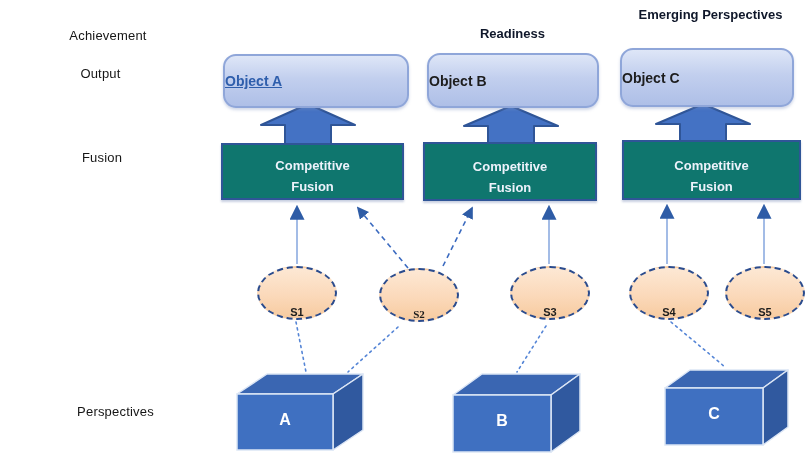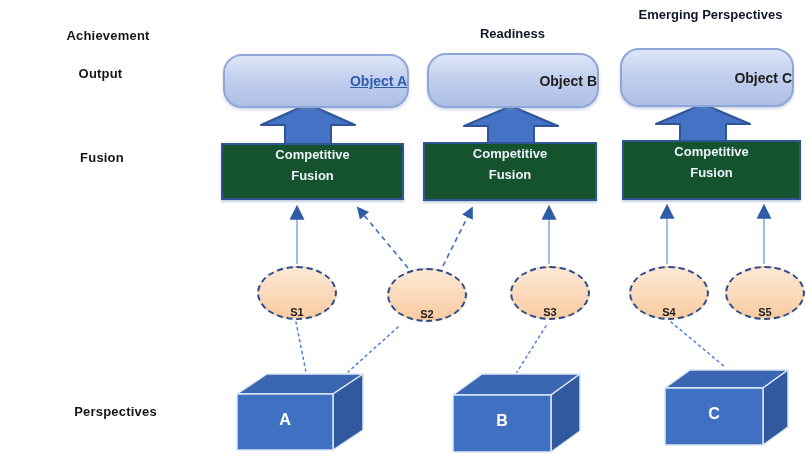--- a/index.html
+++ b/index.html
@@ -4,37 +4,37 @@
 <style>
   html,body{margin:0;padding:0;background:#fff;}
   .canvas{
     position:relative;width:806px;height:454px;background:#ffffff;overflow:hidden;
     font-family:"Liberation Sans",sans-serif;
   }
   .layer{position:absolute;left:0;top:0;width:806px;height:454px;}
   svg.layer{z-index:1;}
   .row-label{
     position:absolute;z-index:2;text-align:center;
-    font-size:13px;font-weight:700;color:#161616;letter-spacing:.2px;
+    font-size:13px;font-weight:400;color:#161616;letter-spacing:.2px;
   }
   .col-header{
     position:absolute;z-index:2;text-align:center;
     font-size:13px;font-weight:700;color:#0f172a;line-height:1.45;
   }
   .obj-box{
-    position:absolute;z-index:2;border:2px solid #8FA6D9;border-radius:19px;
+    position:absolute;z-index:2;border:2px solid #8FA6D9;border-radius:13px;
     background:linear-gradient(180deg,#DEE6F7 0%,#C2CFEE 45%,#AEBFE7 100%);
-    display:flex;align-items:center;justify-content:flex-end;
+    display:flex;align-items:center;justify-content:flex-start;
     box-shadow:0 2px 3px rgba(120,140,190,.35);
   }
   .obj-label{font-size:14px;font-weight:700;color:#1d1d1d;}
   .obj-label.link-style{color:#2E5EAC;text-decoration:underline;}
   .fusion-box{
-    position:absolute;z-index:2;background:#14532d;border:2px solid #2F5597;
-    display:flex;align-items:flex-start;justify-content:center;text-align:center;
+    position:absolute;z-index:2;background:#0f766e;border:2px solid #2F5597;
+    display:flex;align-items:flex-end;justify-content:center;text-align:center;
     box-shadow:0 2px 2px rgba(100,120,170,.35);
   }
   .fusion-label{font-size:13px;font-weight:700;color:#EDF2FB;line-height:1.6;width:110px;}
   .sensor{
     position:absolute;z-index:2;width:80px;height:54px;border-radius:50%;
     border:2px dashed #2A4B8D;
     background:linear-gradient(180deg,#FDE8D4 0%,#FBD9BA 55%,#F7CBA0 100%);
     display:flex;align-items:flex-end;justify-content:center;
     box-sizing:border-box;
   }
@@ -114,21 +114,21 @@
   <div class="fusion-box" style="left:423px;top:142px;width:170px;height:55px;">
     <span class="fusion-label">Competitive Fusion</span>
   </div>
   <div class="fusion-box" style="left:622px;top:140px;width:175px;height:56px;">
     <span class="fusion-label">Competitive Fusion</span>
   </div>
 
   <div class="sensor" style="left:257px;top:266px;">
     <span class="sensor-label">S1</span>
   </div>
-  <div class="sensor" style="left:387px;top:268px;">
+  <div class="sensor" style="left:379px;top:268px;font-family:Liberation Serif, serif;">
     <span class="sensor-label">S2</span>
   </div>
   <div class="sensor" style="left:510px;top:266px;">
     <span class="sensor-label">S3</span>
   </div>
   <div class="sensor" style="left:629px;top:266px;">
     <span class="sensor-label">S4</span>
   </div>
   <div class="sensor" style="left:725px;top:266px;">
     <span class="sensor-label">S5</span>

